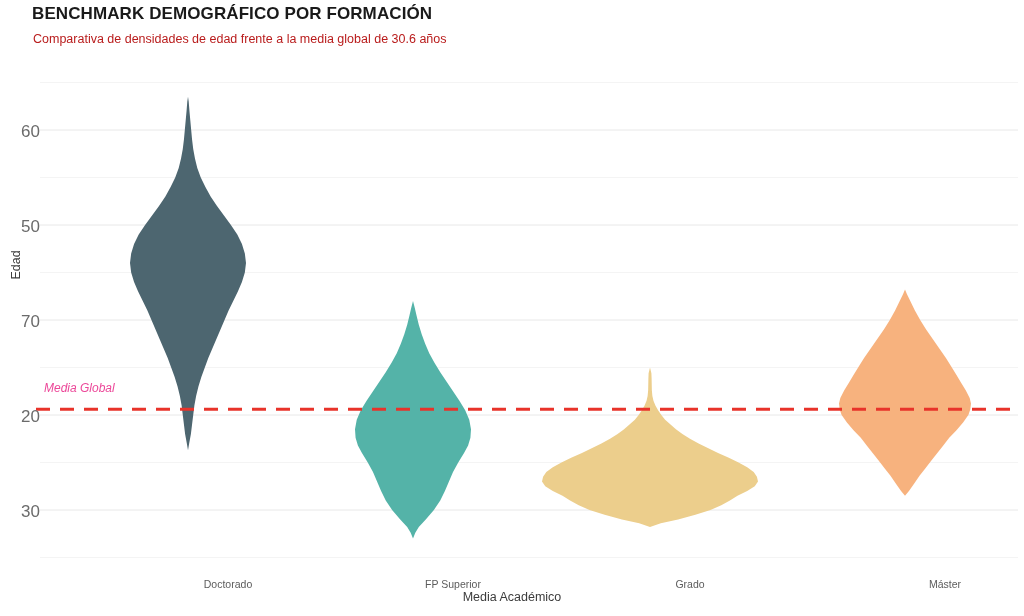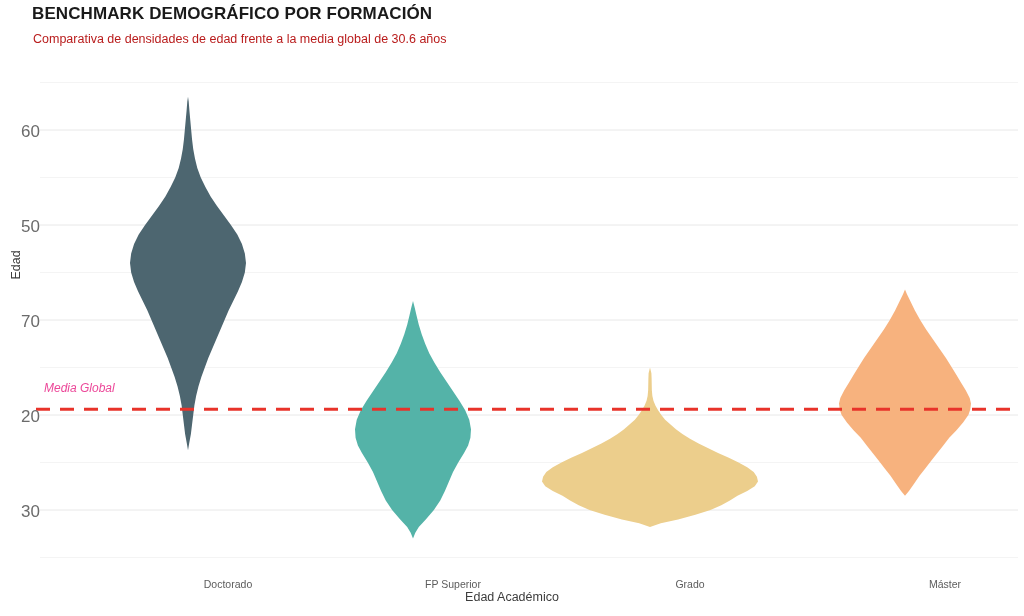--- a/index.html
+++ b/index.html
@@ -112,21 +112,21 @@
       <line x1="40" x2="1018" y1="225" y2="225" stroke="#e8e8e8" stroke-width="1"></line>
       <line x1="40" x2="1018" y1="130" y2="130" stroke="#e8e8e8" stroke-width="1"></line>
       <path d="M188.00,450.15 L189.16,443.50 L190.90,434.00 L192.06,424.50 L193.22,415.00 L194.38,405.50 L196.12,396.00 L198.44,386.50 L201.34,377.00 L204.82,367.50 L208.30,358.00 L212.36,348.50 L216.42,339.00 L220.48,329.50 L224.54,320.00 L228.60,310.50 L233.24,301.00 L237.88,291.50 L241.94,282.00 L244.84,272.50 L246.00,263.00 L244.84,253.50 L241.94,244.00 L237.30,234.50 L230.92,225.00 L223.96,215.50 L217.00,206.00 L210.62,196.50 L205.40,187.00 L200.76,177.50 L197.28,168.00 L194.96,158.50 L193.22,149.00 L192.06,139.50 L191.19,130.00 L190.32,120.50 L189.45,111.00 L188.70,101.50 L188.00,96.75 L188.00,96.75 L187.30,101.50 L186.55,111.00 L185.68,120.50 L184.81,130.00 L183.94,139.50 L182.78,149.00 L181.04,158.50 L178.72,168.00 L175.24,177.50 L170.60,187.00 L165.38,196.50 L159.00,206.00 L152.04,215.50 L145.08,225.00 L138.70,234.50 L134.06,244.00 L131.16,253.50 L130.00,263.00 L131.16,272.50 L134.06,282.00 L138.12,291.50 L142.76,301.00 L147.40,310.50 L151.46,320.00 L155.52,329.50 L159.58,339.00 L163.64,348.50 L167.70,358.00 L171.18,367.50 L174.66,377.00 L177.56,386.50 L179.88,396.00 L181.62,405.50 L182.78,415.00 L183.94,424.50 L185.10,434.00 L186.84,443.50 L188.00,450.15 Z" fill="#4d6670" stroke="none"></path>
       <path d="M413.00,538.50 L415.32,532.80 L418.80,527.10 L425.76,519.50 L433.88,510.00 L440.26,500.50 L444.90,491.00 L448.96,481.50 L453.02,472.00 L458.24,462.50 L464.04,453.00 L468.10,445.40 L470.42,437.80 L471.00,429.25 L469.26,419.75 L465.20,410.25 L459.40,400.75 L453.02,391.25 L446.64,381.75 L440.26,372.25 L434.46,362.75 L429.24,353.25 L425.18,343.75 L421.70,334.25 L418.80,324.75 L416.48,315.25 L414.74,307.65 L413.00,301.00 L413.00,301.00 L411.26,307.65 L409.52,315.25 L407.20,324.75 L404.30,334.25 L400.82,343.75 L396.76,353.25 L391.54,362.75 L385.74,372.25 L379.36,381.75 L372.98,391.25 L366.60,400.75 L360.80,410.25 L356.74,419.75 L355.00,429.25 L355.58,437.80 L357.90,445.40 L361.96,453.00 L367.76,462.50 L372.98,472.00 L377.04,481.50 L381.10,491.00 L385.74,500.50 L392.12,510.00 L400.24,519.50 L407.20,527.10 L410.68,532.80 L413.00,538.50 Z" fill="#54b3a8" stroke="none"></path>
       <path d="M650.00,527.10 L660.80,523.30 L678.08,519.50 L695.36,514.75 L710.48,510.00 L721.28,505.25 L729.92,500.50 L737.48,495.75 L747.20,491.00 L754.76,486.25 L758.00,481.50 L756.92,476.75 L753.68,472.00 L747.20,467.25 L738.56,462.50 L728.84,457.75 L718.04,453.00 L708.32,448.25 L698.60,443.50 L689.96,438.75 L682.40,434.00 L675.92,429.25 L670.52,424.50 L665.12,419.75 L661.34,415.00 L658.10,410.25 L655.40,405.50 L653.46,400.75 L652.38,396.00 L651.84,390.30 L651.73,384.60 L651.62,378.90 L651.40,373.20 L650.00,367.50 L650.00,367.50 L648.60,373.20 L648.38,378.90 L648.27,384.60 L648.16,390.30 L647.62,396.00 L646.54,400.75 L644.60,405.50 L641.90,410.25 L638.66,415.00 L634.88,419.75 L629.48,424.50 L624.08,429.25 L617.60,434.00 L610.04,438.75 L601.40,443.50 L591.68,448.25 L581.96,453.00 L571.16,457.75 L561.44,462.50 L552.80,467.25 L546.32,472.00 L543.08,476.75 L542.00,481.50 L545.24,486.25 L552.80,491.00 L562.52,495.75 L570.08,500.50 L578.72,505.25 L589.52,510.00 L604.64,514.75 L621.92,519.50 L639.20,523.30 L650.00,527.10 Z" fill="#ecce8c" stroke="none"></path>
       <path d="M905.00,495.75 L908.96,491.00 L914.24,483.40 L919.52,475.80 L925.46,468.20 L931.40,460.60 L937.34,453.00 L943.28,445.40 L949.22,437.80 L956.48,430.20 L963.08,422.60 L968.36,415.00 L970.34,409.30 L971.00,403.60 L969.68,397.90 L965.72,390.30 L961.10,382.70 L956.48,375.10 L951.86,367.50 L945.92,358.00 L939.32,348.50 L932.72,339.00 L926.12,329.50 L920.18,320.00 L914.90,310.50 L910.28,301.00 L906.98,294.35 L905.00,289.60 L905.00,289.60 L903.02,294.35 L899.72,301.00 L895.10,310.50 L889.82,320.00 L883.88,329.50 L877.28,339.00 L870.68,348.50 L864.08,358.00 L858.14,367.50 L853.52,375.10 L848.90,382.70 L844.28,390.30 L840.32,397.90 L839.00,403.60 L839.66,409.30 L841.64,415.00 L846.92,422.60 L853.52,430.20 L860.78,437.80 L866.72,445.40 L872.66,453.00 L878.60,460.60 L884.54,468.20 L890.48,475.80 L895.76,483.40 L901.04,491.00 L905.00,495.75 Z" fill="#f7b27e" stroke="none"></path>
       <line x1="36" x2="1020" y1="409.29999999999995" y2="409.29999999999995" stroke="#e8332a" stroke-width="3" stroke-dasharray="14 10"></line>
     </svg>
 
   <div class="y-axis-title">Edad</div>
-  <div class="x-axis-title">Edad Académico</div>
+  <div class="x-axis-title">Media Académico</div>
 
   <div id="y-tick-layer">
       <div class="tick-label-y" style="left: 6px; top: 502px;">30</div>
       <div class="tick-label-y" style="left: 6px; top: 407px;">20</div>
       <div class="tick-label-y" style="left: 6px; top: 312px;">70</div>
       <div class="tick-label-y" style="left: 6px; top: 217px; text-align: right;">50</div>
       <div class="tick-label-y" style="left: 6px; top: 122px;">60</div>
     </div>
   <div id="x-tick-layer">
       <div class="tick-label-x" style="left: 188px; top: 578px;">Doctorado</div>

